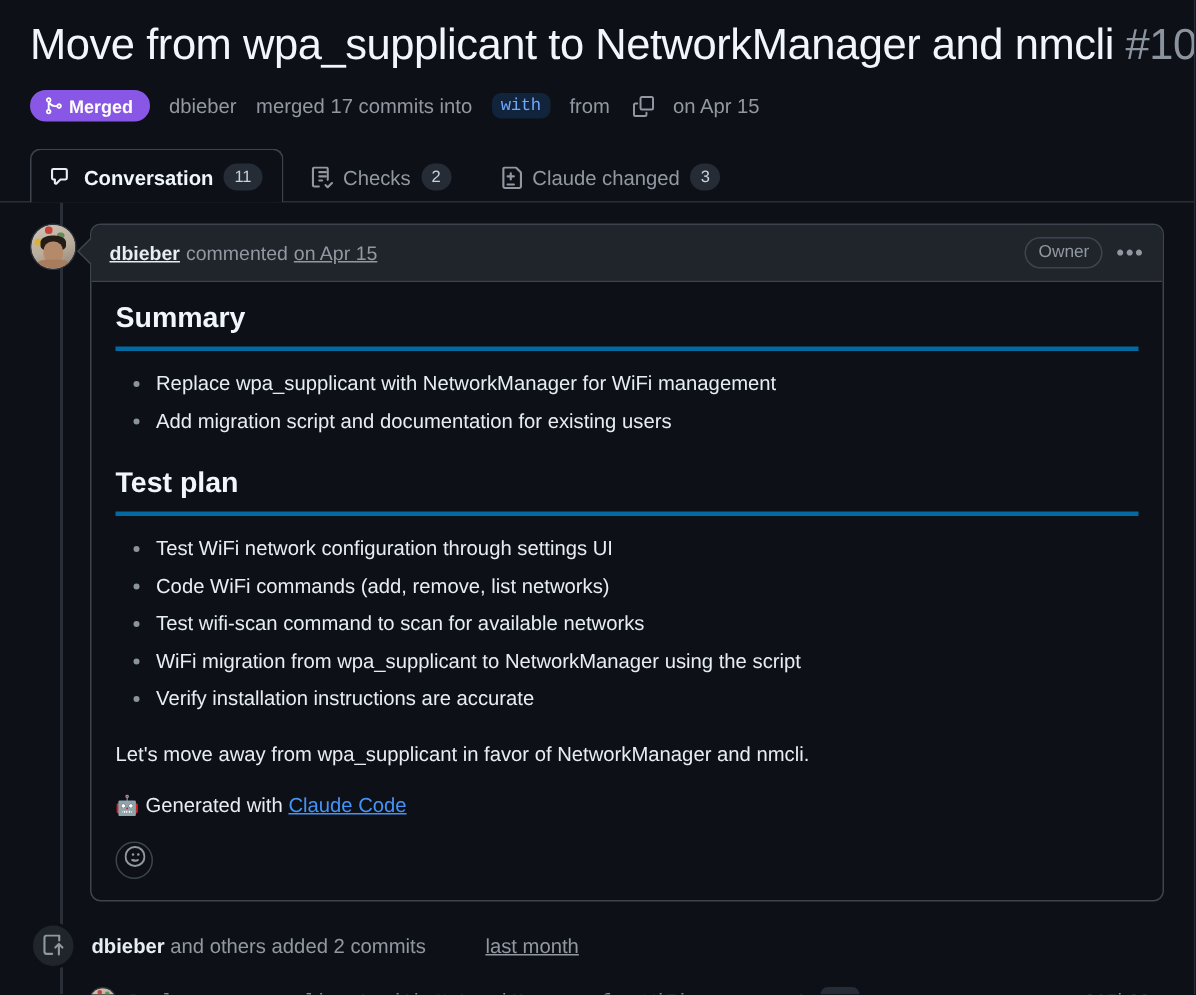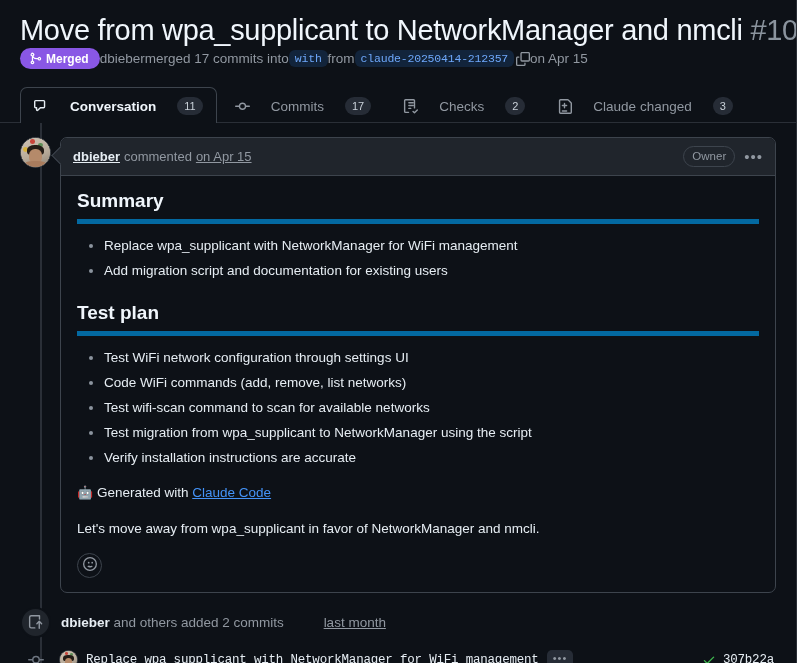--- a/index.html
+++ b/index.html
@@ -26,22 +26,22 @@
     line-height: 1.25;
     letter-spacing: -0.3px;
     color: #f0f6fc;
     white-space: nowrap;
   }
   .pr-number { color: #8b949e; font-weight: 300; }
 
   .pr-sub {
     display: flex;
     align-items: center;
-    gap: 0;
-    margin-top: 0;
+    gap: 13px;
+    margin-top: 12px;
     font-size: 13.5px;
     color: #9198a1;
     white-space: nowrap;
   }
   .badge-merged {
     display: inline-flex;
     align-items: center;
     gap: 4px;
     background: #8957e5;
     color: #fff;
@@ -74,21 +74,21 @@
     content: "";
     position: absolute;
     left: 0; right: 0; bottom: 0;
     height: 1px;
     background: #2a2f37;
   }
   .tabs { display: flex; align-items: flex-end; gap: 4px; position: relative; z-index: 2; }
   .tab {
     display: flex;
     align-items: center;
-    gap: 21px;
+    gap: 7px;
     padding: 9px 13px 8px 13px;
     font-size: 13.5px;
     color: #9198a1;
     border: 1px solid transparent;
     border-bottom: none;
     border-radius: 7px 7px 0 0;
     cursor: pointer;
     white-space: nowrap;
   }
   .tab.selected {
@@ -180,21 +180,21 @@
     line-height: 17px;
   }
   .kebab { color: #9198a1; font-size: 15px; letter-spacing: 1px; cursor: pointer; line-height: 10px; }
 
   .comment-body { padding: 14px 16px 10px 16px; }
   .md-h2 {
     font-size: 19px;
     font-weight: bold;
     color: #f0f6fc;
     padding-bottom: 7px;
-    border-bottom: 5px solid #0369a1;
+    border-bottom: 3px solid #0369a1;
     margin-bottom: 12px;
     margin-top: 0;
   }
   .md-h2.second { margin-top: 20px; }
   .md-list { list-style: disc; padding-left: 27px; margin-bottom: 4px; }
   .md-list li {
     font-size: 13.5px;
     line-height: 1.55;
     color: #e6edf3;
     margin-bottom: 4px;
@@ -315,21 +315,20 @@
           <svg width="13" height="13" viewBox="0 0 16 16" fill="currentColor" aria-hidden="true">
             <path d="M5.45 5.154A4.25 4.25 0 0 0 9.25 7.5h1.378a2.251 2.251 0 1 1 0 1.5H9.25A5.734 5.734 0 0 1 5 7.123v3.505a2.25 2.25 0 1 1-1.5 0V5.372a2.25 2.25 0 1 1 1.95-.218ZM4.25 13.5a.75.75 0 1 0 0-1.5.75.75 0 0 0 0 1.5Zm8.5-4.5a.75.75 0 1 0 0-1.5.75.75 0 0 0 0 1.5ZM5 3.25a.75.75 0 1 0 0 .005V3.25Z"></path>
           </svg>
         </span>
         <span>Merged</span>
       </span>
       <span class="sub-user">dbieber</span>
       <span>merged 17 commits into</span>
       <span class="code-ref">with</span>
       <span>from</span>
-      <span class="code-ref">claude-20250414-212357</span>
       <span class="copy-icon">
         <svg width="14" height="14" viewBox="0 0 16 16" fill="currentColor" aria-hidden="true">
           <path d="M0 6.75C0 5.784.784 5 1.75 5h1.5a.75.75 0 0 1 0 1.5h-1.5a.25.25 0 0 0-.25.25v7.5c0 .138.112.25.25.25h7.5a.25.25 0 0 0 .25-.25v-1.5a.75.75 0 0 1 1.5 0v1.5A1.75 1.75 0 0 1 9.25 16h-7.5A1.75 1.75 0 0 1 0 14.25Z"></path>
           <path d="M5 1.75C5 .784 5.784 0 6.75 0h7.5C15.216 0 16 .784 16 1.75v7.5A1.75 1.75 0 0 1 14.25 11h-7.5A1.75 1.75 0 0 1 5 9.25Zm1.75-.25a.25.25 0 0 0-.25.25v7.5c0 .138.112.25.25.25h7.5a.25.25 0 0 0 .25-.25v-7.5a.25.25 0 0 0-.25-.25Z"></path>
         </svg>
       </span>
       <span>on Apr 15</span>
     </div>
   </div>
 
@@ -341,29 +340,20 @@
           <svg width="15" height="15" viewBox="0 0 16 16" fill="currentColor" aria-hidden="true">
             <path d="M1.5 2.75a.25.25 0 0 1 .25-.25h8.5a.25.25 0 0 1 .25.25v5.5a.25.25 0 0 1-.25.25h-3.5a.75.75 0 0 0-.53.22L3.5 11.44V9.25a.75.75 0 0 0-.75-.75h-1a.25.25 0 0 1-.25-.25Zm.25-1.75A1.75 1.75 0 0 0 0 2.75v5.5C0 9.216.784 10 1.75 10H2v1.543a1.457 1.457 0 0 0 2.487 1.03L7.061 10h3.189A1.75 1.75 0 0 0 12 8.25v-5.5A1.75 1.75 0 0 0 10.25 1Z"></path>
             <path d="M14.5 4.75a.25.25 0 0 0-.25-.25h-.5v3.75A1.75 1.75 0 0 1 12 10H8.06l-.971.884c.14.073.3.116.471.116h2.688l2.574 2.573A1.457 1.457 0 0 0 15.25 12.5V11h.25c.966 0 1.75-.784 1.75-1.75Z" opacity="0"></path>
             <path d="M12.5 4.5h1.75c.966 0 1.75.784 1.75 1.75v5.5A1.75 1.75 0 0 1 14.25 13.5H14v1.043a1.457 1.457 0 0 1-2.487 1.03l-.9-.9h1.82l.567.567V12.75a.75.75 0 0 1 .75-.75h.5a.25.25 0 0 0 .25-.25v-5.5a.25.25 0 0 0-.25-.25H12.5Z" opacity="0"></path>
           </svg>
         </span>
         <span>Conversation</span>
         <span class="counter">11</span>
       </div>
 
-      <div class="tab">
-        <span class="tab-icon">
-          <svg width="15" height="15" viewBox="0 0 16 16" fill="currentColor" aria-hidden="true">
-            <path d="M11.93 8.5a4.002 4.002 0 0 1-7.86 0H.75a.75.75 0 0 1 0-1.5h3.32a4.002 4.002 0 0 1 7.86 0h3.32a.75.75 0 0 1 0 1.5Zm-1.43-.75a2.5 2.5 0 1 0-5 0 2.5 2.5 0 0 0 5 0Z"></path>
-          </svg>
-        </span>
-        <span>Commits</span>
-        <span class="counter">17</span>
-      </div>
 
       <div class="tab">
         <span class="tab-icon">
           <svg width="15" height="15" viewBox="0 0 16 16" fill="currentColor" aria-hidden="true">
             <path d="M2.5 1.75v11.5c0 .138.112.25.25.25h3.17a.75.75 0 0 1 0 1.5H2.75A1.75 1.75 0 0 1 1 13.25V1.75C1 .784 1.784 0 2.75 0h8.5C12.216 0 13 .784 13 1.75v7.736a.75.75 0 0 1-1.5 0V1.75a.25.25 0 0 0-.25-.25h-8.5a.25.25 0 0 0-.25.25Zm3.75 1.5h4.5a.75.75 0 0 1 0 1.5h-4.5a.75.75 0 0 1 0-1.5Zm0 3h4.5a.75.75 0 0 1 0 1.5h-4.5a.75.75 0 0 1 0-1.5Zm0 3h2a.75.75 0 0 1 0 1.5h-2a.75.75 0 0 1 0-1.5Z"></path>
             <path d="M15.78 11.22a.75.75 0 0 1 0 1.06l-3 3a.75.75 0 0 1-1.06 0l-1.5-1.5a.75.75 0 1 1 1.06-1.06l.97.97 2.47-2.47a.75.75 0 0 1 1.06 0Z"></path>
           </svg>
         </span>
         <span>Checks</span>
         <span class="counter">2</span>
@@ -413,30 +403,30 @@
           <ul class="md-list">
             <li>Replace wpa_supplicant with NetworkManager for WiFi management</li>
             <li>Add migration script and documentation for existing users</li>
           </ul>
 
           <h2 class="md-h2 second">Test plan</h2>
           <ul class="md-list">
             <li>Test WiFi network configuration through settings UI</li>
             <li>Code WiFi commands (add, remove, list networks)</li>
             <li>Test wifi-scan command to scan for available networks</li>
-            <li>Test migration from wpa_supplicant to NetworkManager using the script</li>
+            <li>WiFi migration from wpa_supplicant to NetworkManager using the script</li>
             <li>Verify installation instructions are accurate</li>
           </ul>
+
+          <p class="md-p">Let's move away from wpa_supplicant in favor of NetworkManager and nmcli.</p>
 
           <p class="md-p gen">
             <span class="emoji-robot">🤖</span>
             <span>Generated with </span><span class="link">Claude Code</span>
           </p>
-
-          <p class="md-p">Let's move away from wpa_supplicant in favor of NetworkManager and nmcli.</p>
 
           <div class="react-btn">
             <span>
               <svg width="14" height="14" viewBox="0 0 16 16" fill="currentColor" aria-hidden="true">
                 <path d="M8 0a8 8 0 1 1 0 16A8 8 0 0 1 8 0ZM1.5 8a6.5 6.5 0 1 0 13 0 6.5 6.5 0 0 0-13 0Zm4.879 2.121a.75.75 0 0 1 1.06 0 2.2 2.2 0 0 0 1.122.305 2.2 2.2 0 0 0 1.121-.305.75.75 0 1 1 .976 1.138A3.7 3.7 0 0 1 8 11.93a3.7 3.7 0 0 1-2.658-.671.75.75 0 0 1 1.037-1.138ZM5.5 6.5a1 1 0 1 1 2 0 1 1 0 0 1-2 0Zm4 0a1 1 0 1 1 2 0 1 1 0 0 1-2 0Z"></path>
               </svg>
             </span>
           </div>
         </div>
       </div>

